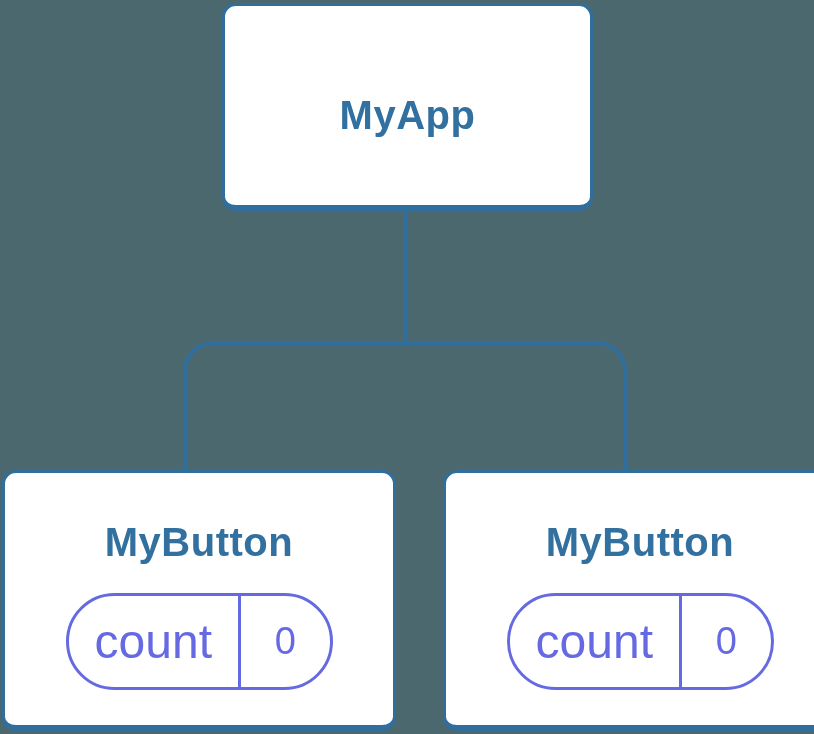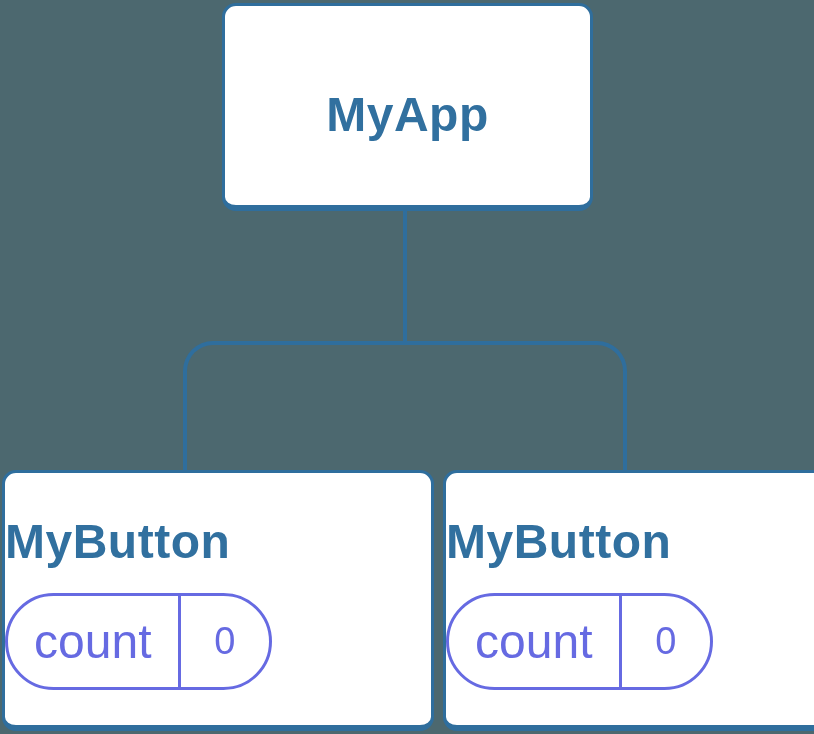--- a/index.html
+++ b/index.html
@@ -26,29 +26,29 @@
     border:3px solid var(--line);
     border-bottom-width:6px;
     border-radius:14px;
   }
   .node-root{
     left:222px;top:3px;width:371px;height:208px;
     display:flex;align-items:center;justify-content:center;
     padding-top:18px;
   }
   .node-child{
-    top:470px;width:432px;height:261px;
-    display:flex;flex-direction:column;align-items:flex-start;
+    top:470px;width:394px;height:261px;
+    display:flex;flex-direction:column;align-items:center;
   }
   .node-child-left{left:2px;}
   .node-child-right{left:443px;}
 
   .node-title{
     color:var(--node-title);
-    font-size:48px;
+    font-size:40px;
     font-weight:600;
     line-height:48px;
     letter-spacing:0.5px;
     white-space:nowrap;
   }
   .node-child .node-title{margin-top:45px;}
 
   
   .stem{
     position:absolute;

